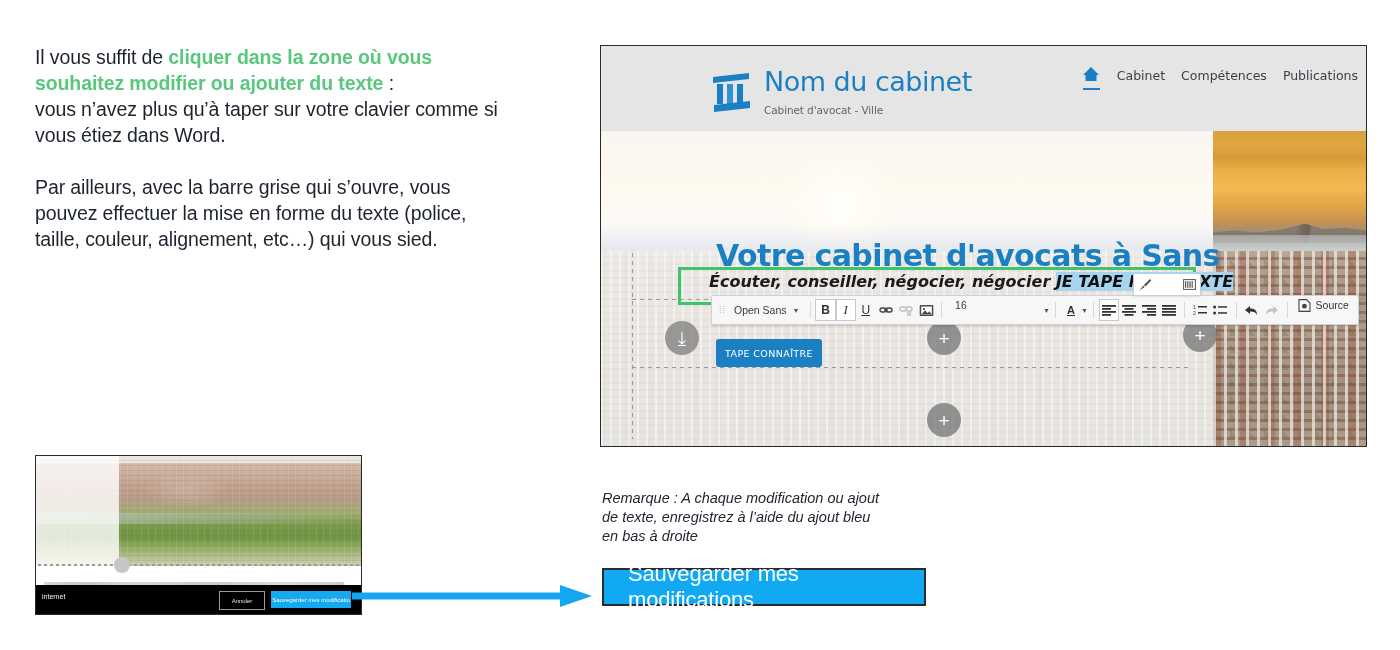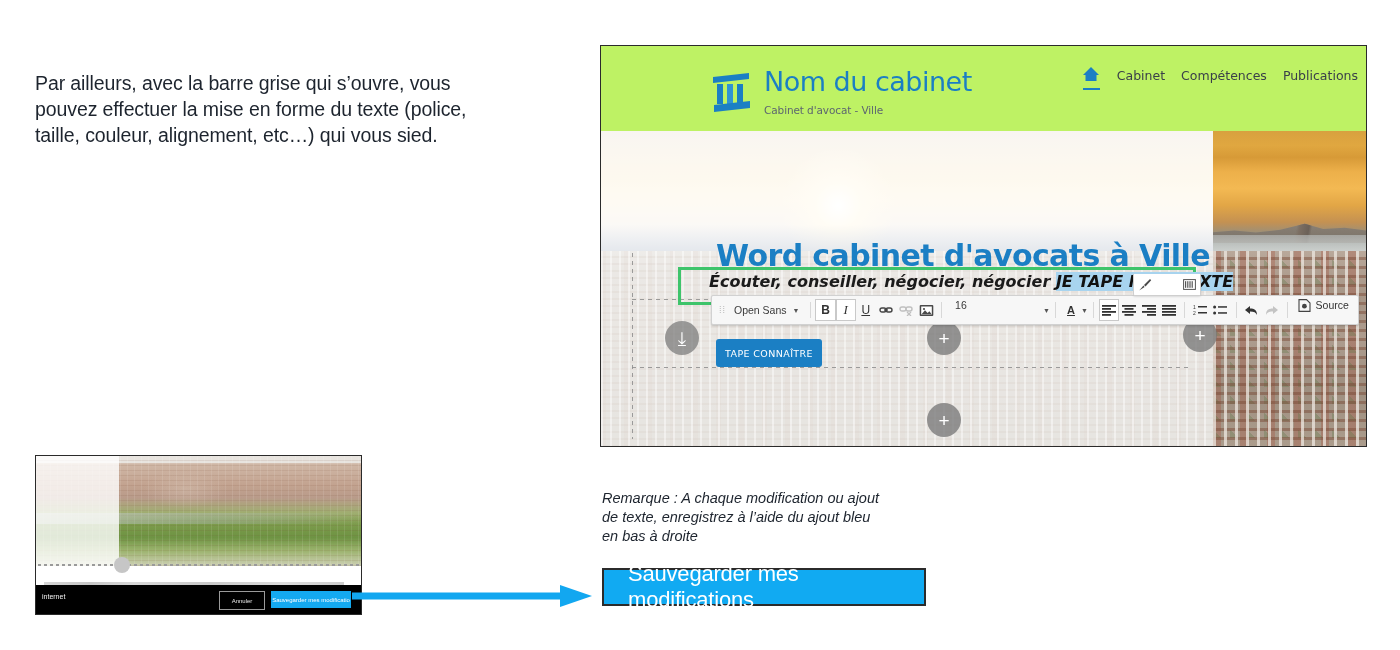--- a/index.html
+++ b/index.html
@@ -83,21 +83,21 @@
   
   #arrow{position:absolute;left:352px;top:583px;width:245px;height:26px;}
 
   
   #site{
     position:absolute;left:600px;top:45px;width:765px;height:400px;
     background:#ffffff;border:1px solid #2b2b2b;overflow:hidden;
   }
   
   #site-header{
-    position:absolute;left:0;top:0;width:765px;height:85px;background:#bef264;
+    position:absolute;left:0;top:0;width:765px;height:85px;background:#e5e5e5;
     border-bottom:1px solid #b91c1c;
   }
   #logo-mark{
     position:absolute;left:109px;top:24px;width:42px;height:42px;
   }
   #brand{
     position:absolute;left:163px;top:19px;
   }
   #brand-name{
     font-family:"DejaVu Sans", sans-serif;
@@ -269,20 +269,24 @@
     position:absolute;left:602px;top:568px;width:324px;height:38px;
     background:#11aaf2;border:2px solid #2b2b2b;
     display:flex;align-items:center;padding-left:24px;box-sizing:border-box;
     color:#ffffff;font-size:22px;letter-spacing:-0.2px;
   }
 </style>
 </head>
 <body>
 
 <div id="instructions">
+  <div class="para">
+    <span class="plain">Il vous suffit de </span><span class="hl-green">cliquer dans la zone où vous souhaitez modifier ou ajouter du texte</span><span class="plain"> :</span><br>
+    <span class="plain">vous n’avez plus qu’à taper sur votre clavier comme si vous étiez dans Word.</span>
+  </div>
   <div class="para second">Par ailleurs, avec la barre grise qui s’ouvre, vous pouvez effectuer la mise en forme du texte (police, taille, couleur, alignement, etc…) qui vous sied.</div>
 </div>
 
 <div id="thumb">
   <div id="thumb-photo"></div>
   <div id="thumb-fade"></div>
   <div id="thumb-dots"></div>
   <div id="thumb-handle"></div>
   <div id="thumb-blurline"></div>
   <div id="thumb-bar">
@@ -339,21 +343,21 @@
     <div class="vdashguide" style="left:31px;top:118px;height:190px;"></div>
     <div class="dashguide" style="left:31px;top:168px;width:560px;"></div>
     <div class="dashguide" style="left:31px;top:236px;width:560px;"></div>
 
     <div class="circ" style="left:64px;top:190px;background:rgba(120,120,120,.72);">⤓</div>
     <div class="circ" style="left:326px;top:190px;">+</div>
     <div class="circ" style="left:582px;top:187px;">+</div>
     <div class="circ" style="left:326px;top:272px;">+</div>
   </div>
 
-  <div id="hero-title">Word cabinet d'avocats à Ville</div>
+  <div id="hero-title">Votre cabinet d'avocats à Sans</div>
   <div id="green-box"></div>
   <div id="subtitle"><span>Écouter, conseiller, négocier, négocier </span><span class="typed">JE TAPE MON TEXTE</span></div>
   <div id="cta">TAPE CONNAÎTRE</div>
 
   <div id="toolbar">
     <span class="tb-grip">⁞⁞</span>
     <div class="tb-combo">
       <span>Open Sans</span>
       <span class="tb-caret">▼</span>
     </div>

